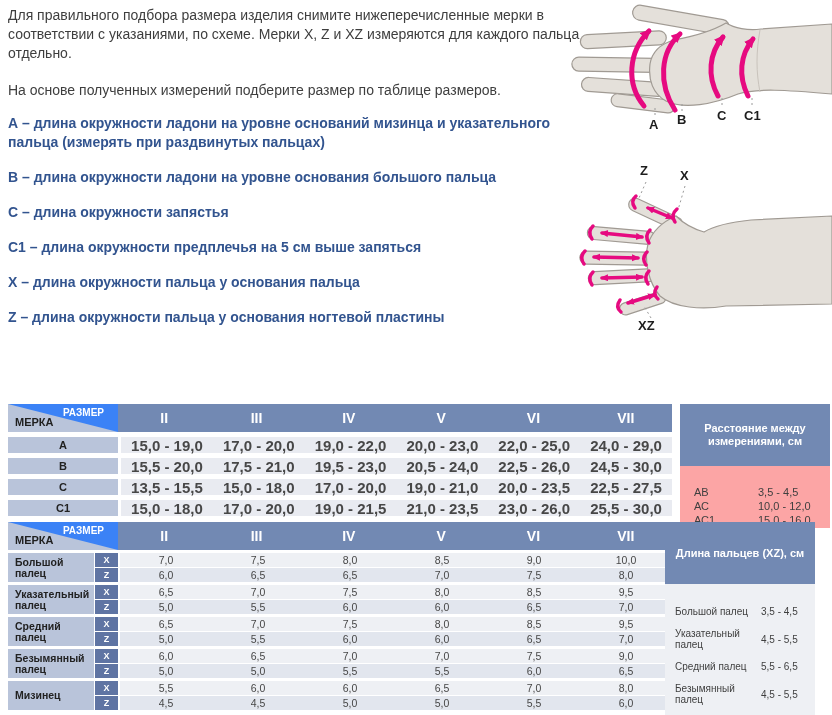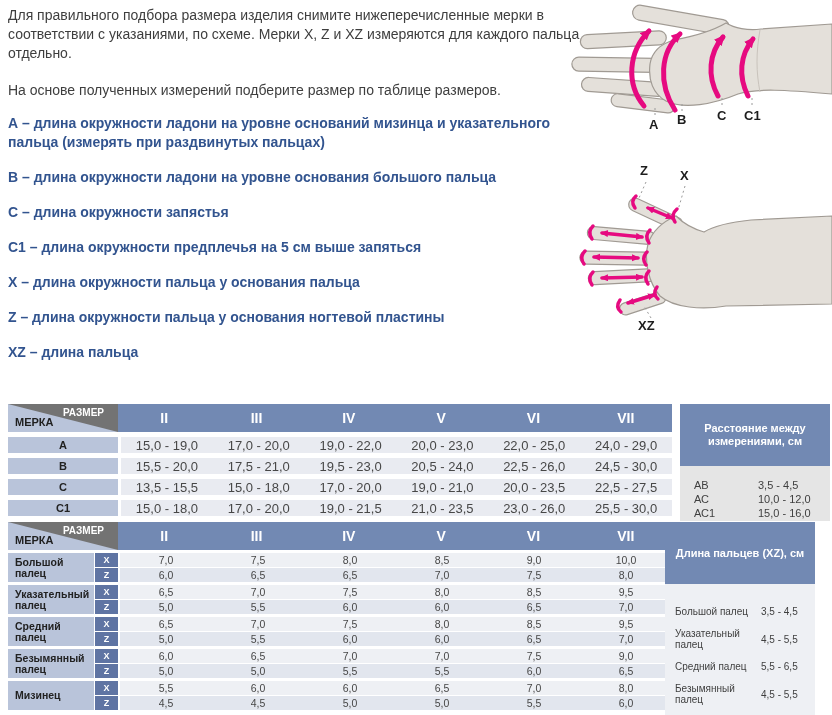--- a/index.html
+++ b/index.html
@@ -8,51 +8,51 @@
   .abs{position:absolute;}
   
   .intro-p{color:#3e3e3e;font-size:14px;line-height:19px;margin:0;width:575px;}
   
   .mlist{color:#32548f;font-size:14px;line-height:19px;width:578px;}
   .mitem{margin:0 0 16px 0;}
   
   .title{width:832px;text-align:center;font-size:19px;font-weight:bold;color:#1d1d1d;letter-spacing:.5px;margin-top:37px;}
   
   .thead{display:flex;height:28px;background:#7289b3;}
-  .corner{position:relative;width:110px;height:28px;background:#737373;flex:0 0 110px;}
+  .corner{position:relative;width:110px;height:28px;background:#3b82f6;flex:0 0 110px;}
   .corner-tri{position:absolute;left:0;top:0;width:100%;height:100%;background:#b9c4da;
               -webkit-clip-path:polygon(0 0,100% 100%,0 100%);clip-path:polygon(0 0,100% 100%,0 100%);}
   .corner .razmer{position:absolute;top:3px;right:14px;color:#fff;font-size:10px;font-weight:bold;}
   .corner .merka{position:absolute;bottom:4px;left:7px;color:#1f1f1f;font-size:11px;font-weight:bold;}
   .hcol{flex:1;display:flex;align-items:center;justify-content:center;
         color:#fff;font-size:14px;font-weight:bold;}
   .trow{display:flex;height:16px;margin-top:5px;}
   .tlabel{flex:0 0 110px;background:#b9c4da;margin-right:3px;display:flex;align-items:center;
           justify-content:center;font-size:11px;font-weight:bold;color:#222;}
   .tvals{flex:1;display:flex;background:#e9ebf1;}
   .tcell{flex:1;display:flex;align-items:center;justify-content:center;
-         font-size:13px;color:#474747;}
+         font-size:15px;color:#474747;font-weight:bold;}
   
   .g{display:flex;margin-top:3px;height:29px;}
   .glabel{flex:0 0 86px;background:#b9c4da;margin-right:1px;display:flex;align-items:center;
           font-size:10.5px;font-weight:bold;color:#222;padding-left:7px;box-sizing:border-box;line-height:11px;}
   .gright{flex:1;display:flex;flex-direction:column;}
   .vrow{display:flex;height:14px;}
   .vrow.rx{margin-bottom:1px;}
   .badge{flex:0 0 23px;margin-right:2px;background:#5f74a3;color:#fff;font-size:9px;font-weight:bold;
          display:flex;align-items:center;justify-content:center;}
   .vband{flex:1;display:flex;}
   .rx .vband{background:#eef0f4;}
   .rz .vband{background:#e2e6ee;}
   .vcell{flex:1;display:flex;align-items:center;justify-content:center;font-size:10.5px;color:#474747;}
   
   .panel{width:150px;display:flex;flex-direction:column;}
   .phead{background:#7289b3;color:#fff;font-size:11px;font-weight:bold;text-align:center;
          padding:20px 6px;min-height:22px;display:flex;align-items:center;justify-content:center;line-height:13px;}
-  .pbody{flex:1;background:#e5e5e5;padding:13px 0 0 0;}
+  .pbody{flex:1;background:#fca5a5;padding:20px 0 0 0;}
   .prow{display:flex;font-size:11px;color:#3f3f3f;padding:0 14px;margin-bottom:2px;}
   .prow .pl{flex:0 0 52px;}
   .prow .pv{flex:1;text-align:left;padding-left:12px;}
   .pbody2{flex:1;background:#eef0f4;padding:22px 0 0 0;}
   .prow2{display:flex;font-size:10px;color:#3f3f3f;padding:0 10px;margin-bottom:11px;align-items:center;}
   .prow2 .pl{flex:1;}
   .prow2 .pv{flex:0 0 44px;text-align:left;}
   
   .dlabel{position:absolute;font-size:13px;font-weight:bold;color:#1d1d1d;}
 </style>
@@ -64,21 +64,20 @@
   <p class="intro-p abs" style="left:8px;top:6px;">Для правильного подбора размера изделия снимите нижеперечисленные мерки в соответствии с указаниями, по схеме. Мерки X, Z и XZ измеряются для каждого пальца отдельно.</p>
   <p class="intro-p abs" style="left:8px;top:81px;">На основе полученных измерений подберите размер по таблице размеров.</p>
 
   <div class="mlist abs" style="left:8px;top:114px;font-weight:bold;">
     <p class="mitem">А – длина окружности ладони на уровне оснований мизинца и указательного пальца (измерять при раздвинутых пальцах)</p>
     <p class="mitem">В – длина окружности ладони на уровне основания большого пальца</p>
     <p class="mitem">С – длина окружности запястья</p>
     <p class="mitem">С1 – длина окружности предплечья на 5 см выше запяться</p>
     <p class="mitem">X – длина окружности пальца у основания пальца</p>
     <p class="mitem">Z – длина окружности пальца у основания ногтевой пластины</p>
-    <p class="mitem">XZ – длина пальца</p>
   </div>
 
   <div class="abs" style="left:556px;top:0;width:276px;height:150px;">
     <svg width="276" height="150" viewBox="0 0 276 150">
       <defs>
         <marker id="ahBig" markerUnits="userSpaceOnUse" markerWidth="14" markerHeight="14" refX="8" refY="5" orient="auto">
           <path d="M0,0 L11,5 L0,10 z" fill="#e60a80"></path>
         </marker>
       </defs>
 

